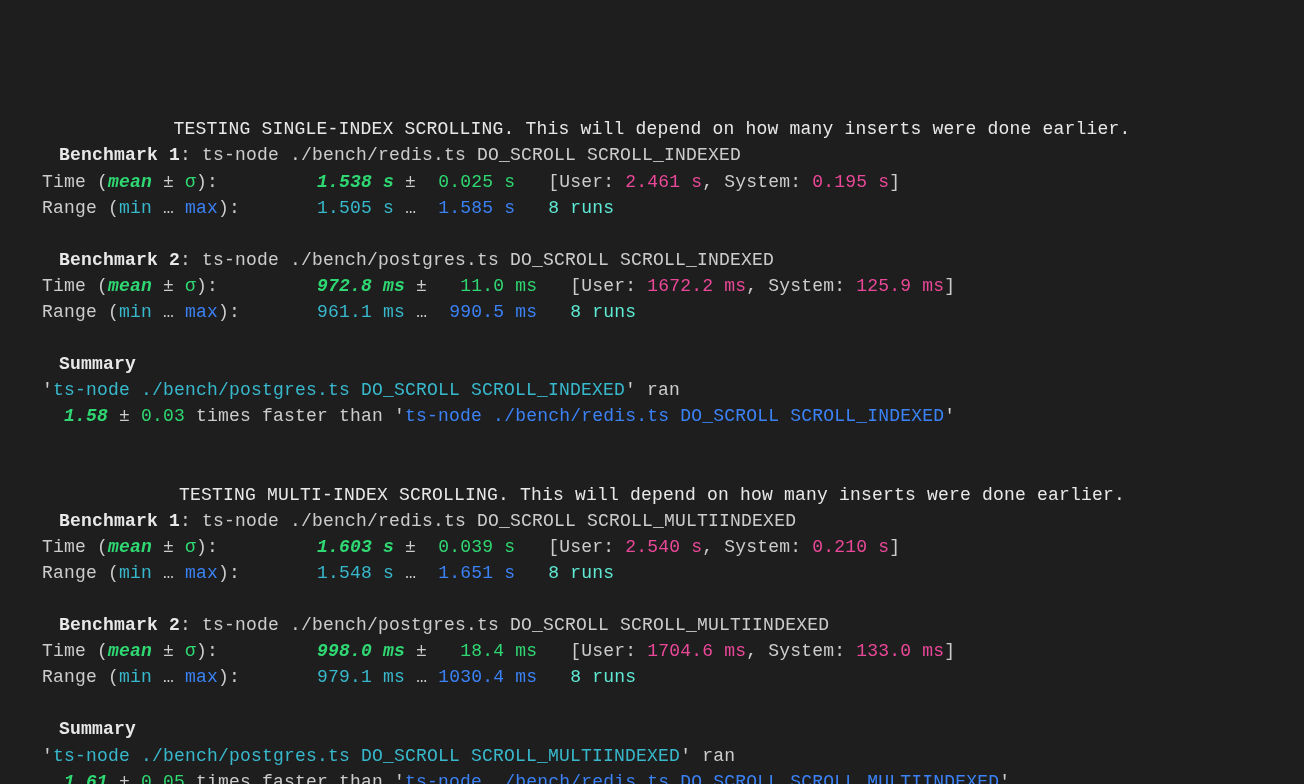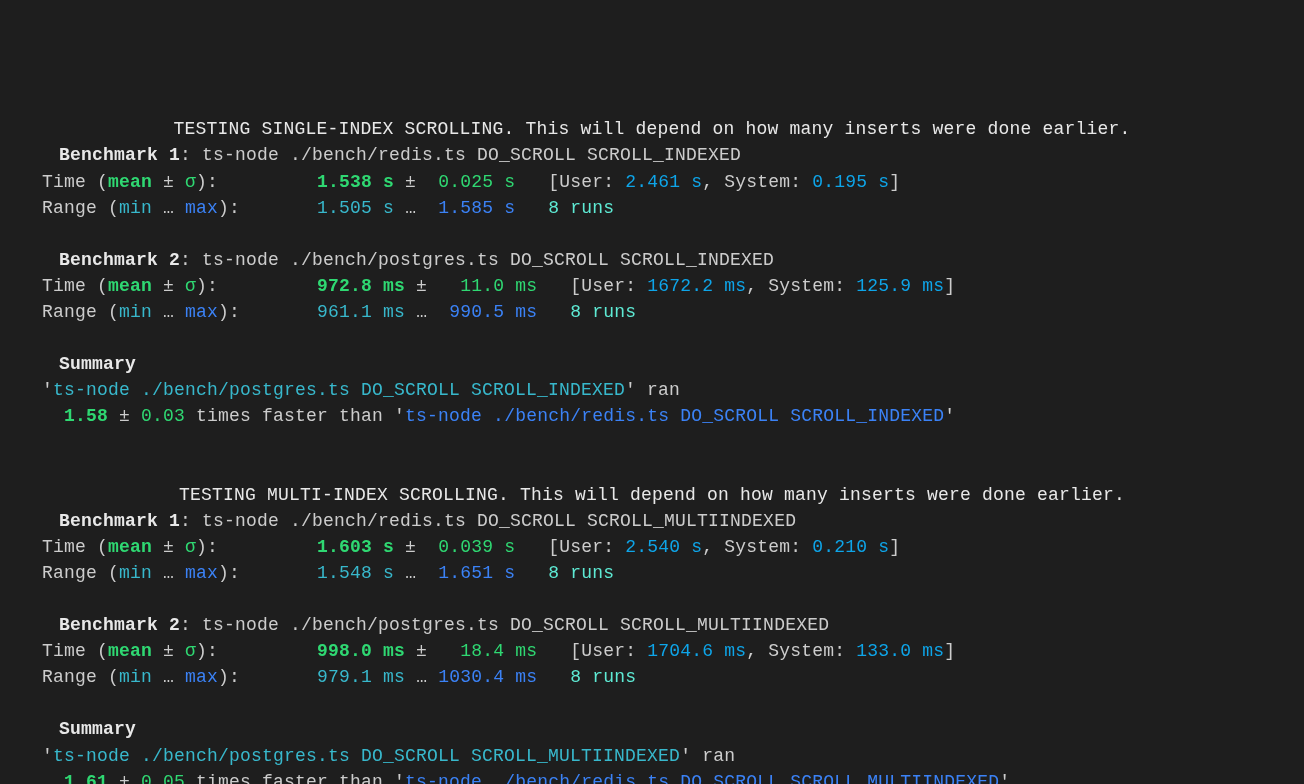--- a/index.html
+++ b/index.html
@@ -10,23 +10,23 @@
     font-size: 18px;
     line-height: 1.45;
     padding: 12px 20px;
     white-space: pre;
     letter-spacing: 0.2px;
   }
   .bold { font-weight: 700; color: #e8e8e8; margin-left: 39px; }
   .white { color: #e8e8e8; text-align: center; }
   .dim { color: #5eead4; }
   .green { color: #2fd872; }
-  .greenb { color: #2fd872; font-weight: 700; }
+  .greenb { color: #2fd872; font-weight: 700; font-style: italic; }
   .cyan { color: #38b8cc; text-align: center; }
-  .blue { color: #0ea5e9; }
+  .blue { color: #ec4899; }
   .magenta { color: #3b82f6; }
   .line { display: block; }
   .section { margin-bottom: 26px; }
 </style>
 </head>
 <body>
 
 
 
 <div id="out"><div class="section"><span class="line white">TESTING SINGLE-INDEX SCROLLING. This will depend on how many inserts were done earlier.</span><span class="line"><span class="bold">Benchmark 1</span>: ts-node ./bench/redis.ts DO_SCROLL SCROLL_INDEXED</span><span class="line">  Time (<span class="greenb">mean</span> ± <span class="green">σ</span>):      <span class="greenb">   1.538 s</span> ± <span class="green"> 0.025 s</span>   [User: <span class="blue">2.461 s</span>, System: <span class="blue">0.195 s</span>]</span><span class="line">  Range (<span class="cyan">min</span> … <span class="magenta">max</span>):    <span class="cyan">   1.505 s</span> … <span class="magenta"> 1.585 s</span>   <span class="dim">8 runs</span></span><span class="line"> </span><span class="line"><span class="bold">Benchmark 2</span>: ts-node ./bench/postgres.ts DO_SCROLL SCROLL_INDEXED</span><span class="line">  Time (<span class="greenb">mean</span> ± <span class="green">σ</span>):      <span class="greenb">   972.8 ms</span> ± <span class="green">  11.0 ms</span>   [User: <span class="blue">1672.2 ms</span>, System: <span class="blue">125.9 ms</span>]</span><span class="line">  Range (<span class="cyan">min</span> … <span class="magenta">max</span>):    <span class="cyan">   961.1 ms</span> … <span class="magenta"> 990.5 ms</span>   <span class="dim">8 runs</span></span><span class="line"> </span><span class="line bold">Summary</span><span class="line">  '<span class="cyan">ts-node ./bench/postgres.ts DO_SCROLL SCROLL_INDEXED</span>' ran</span><span class="line">    <span class="greenb">1.58</span> ± <span class="green">0.03</span> times faster than '<span class="magenta">ts-node ./bench/redis.ts DO_SCROLL SCROLL_INDEXED</span>'</span></div><span class="line"> </span><div class="section"><span class="line white">TESTING MULTI-INDEX SCROLLING. This will depend on how many inserts were done earlier.</span><span class="line"><span class="bold">Benchmark 1</span>: ts-node ./bench/redis.ts DO_SCROLL SCROLL_MULTIINDEXED</span><span class="line">  Time (<span class="greenb">mean</span> ± <span class="green">σ</span>):      <span class="greenb">   1.603 s</span> ± <span class="green"> 0.039 s</span>   [User: <span class="blue">2.540 s</span>, System: <span class="blue">0.210 s</span>]</span><span class="line">  Range (<span class="cyan">min</span> … <span class="magenta">max</span>):    <span class="cyan">   1.548 s</span> … <span class="magenta"> 1.651 s</span>   <span class="dim">8 runs</span></span><span class="line"> </span><span class="line"><span class="bold">Benchmark 2</span>: ts-node ./bench/postgres.ts DO_SCROLL SCROLL_MULTIINDEXED</span><span class="line">  Time (<span class="greenb">mean</span> ± <span class="green">σ</span>):      <span class="greenb">   998.0 ms</span> ± <span class="green">  18.4 ms</span>   [User: <span class="blue">1704.6 ms</span>, System: <span class="blue">133.0 ms</span>]</span><span class="line">  Range (<span class="cyan">min</span> … <span class="magenta">max</span>):    <span class="cyan">   979.1 ms</span> … <span class="magenta">1030.4 ms</span>   <span class="dim">8 runs</span></span><span class="line"> </span><span class="line bold">Summary</span><span class="line">  '<span class="cyan">ts-node ./bench/postgres.ts DO_SCROLL SCROLL_MULTIINDEXED</span>' ran</span><span class="line">    <span class="greenb">1.61</span> ± <span class="green">0.05</span> times faster than '<span class="magenta">ts-node ./bench/redis.ts DO_SCROLL SCROLL_MULTIINDEXED</span>'</span></div></div>

